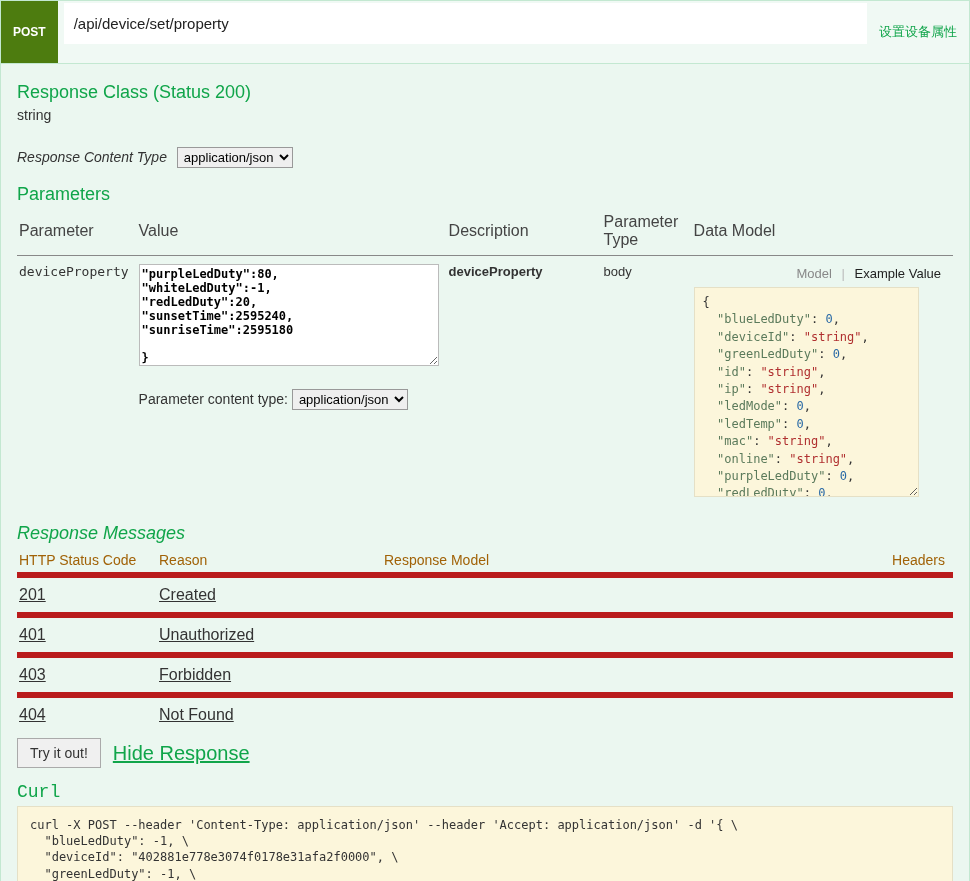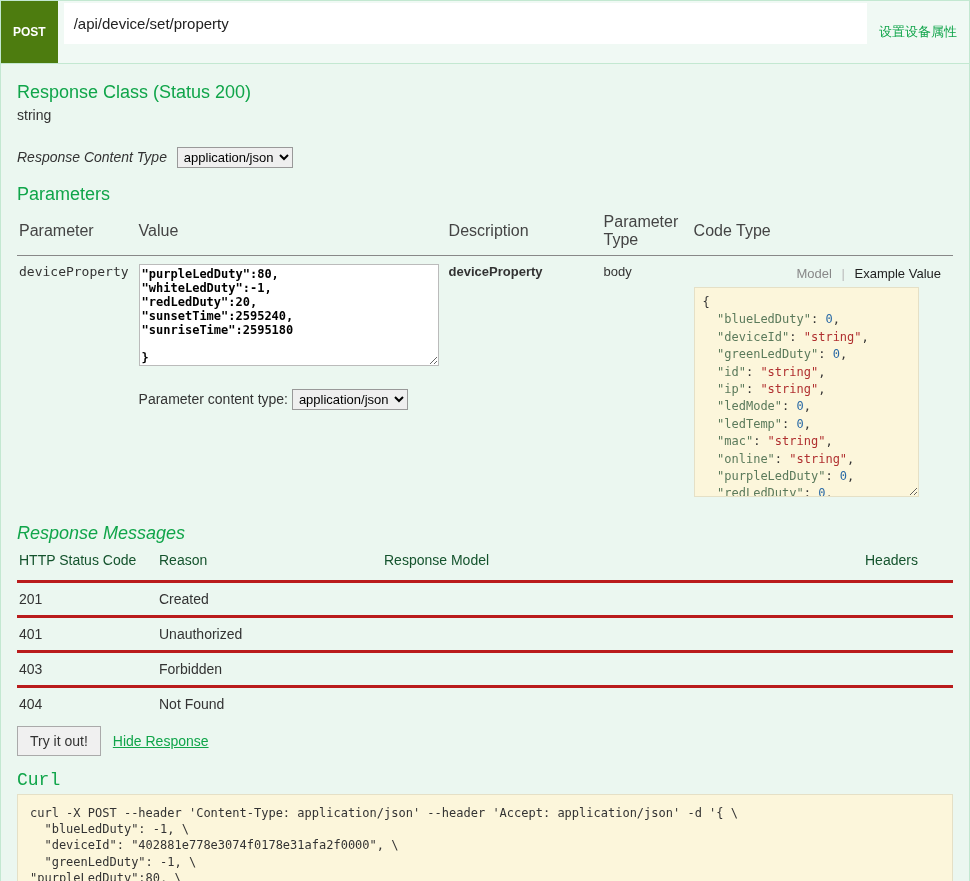--- a/index.html
+++ b/index.html
@@ -125,44 +125,45 @@
   .jn { color: #2a6aa6; } 
 
   table.resp-msg {
     width: 100%;
     border-collapse: collapse;
     margin-top: 4px;
   }
   table.resp-msg th {
     text-align: left;
     font-weight: 400;
-    color: #14532d;
+    color: #a16207;
     font-size: 14px;
-    padding: 4px 8px 12px 2px;
+    padding: 4px 8px 4px 2px;
     border-bottom: 1px solid #888;
   }
   table.resp-msg td {
     padding: 8px 8px 8px 2px;
-    border-top: 3px solid #b91c1c;
-    font-size: 14px;
+    border-top: 6px solid #b91c1c;
+    font-size: 16px;
+    text-decoration: underline;
   }
   .actions-row { margin-top: 6px; display: flex; align-items: center; gap: 12px; }
   .try-btn {
     background: #f0f0f0;
     border: 1px solid #aaa;
     padding: 6px 12px;
     font-size: 14px;
     cursor: pointer;
     color: #333;
     text-align: center;
   }
   .hide-response {
     color: #10a54a;
     text-decoration: underline;
-    font-size: 14px;
+    font-size: 20px;
     cursor: pointer;
   }
   .curl-box {
     background: #fcf6db;
     border: 1px solid #e5e0c6;
     padding: 10px 12px;
     font-family: Consolas, monospace;
     font-size: 12px;
     white-space: pre;
     line-height: 1.35;
@@ -199,21 +200,21 @@
     <div class="section-title" style="margin-top:16px;">Parameters</div>
 
     <table class="params">
       <thead>
         <tr>
           <th>Parameter</th>
           <th>Value</th>
           <th>Description</th>
           <th style="white-space:pre;">Parameter
 Type</th>
-          <th>Code Type</th>
+          <th>Data Model</th>
         </tr>
       </thead>
       <tbody>
         <tr>
           <td class="param-name">deviceProperty</td>
           <td class="param-value-col">
             <textarea class="param-value" style="">"purpleLedDuty":80,
 "whiteLedDuty":-1,
 "redLedDuty":20,
 "sunsetTime":2595240,
@@ -257,21 +258,21 @@
     </table>
 
     <div class="section-title" style="margin-top:18px;font-style:italic;">Response Messages</div>
 
     <table class="resp-msg">
       <thead>
         <tr>
           <th style="width:140px;">HTTP Status Code</th>
           <th style="width:225px;">Reason</th>
           <th>Response Model</th>
-          <th style="width:90px;text-align:left;">Headers</th>
+          <th style="width:90px;text-align:right;">Headers</th>
         </tr>
       </thead>
       <tbody id="resp-rows">
           <tr>
             <td>201</td>
             <td>Created</td>
             <td></td>
             <td></td>
           </tr>
           <tr>

